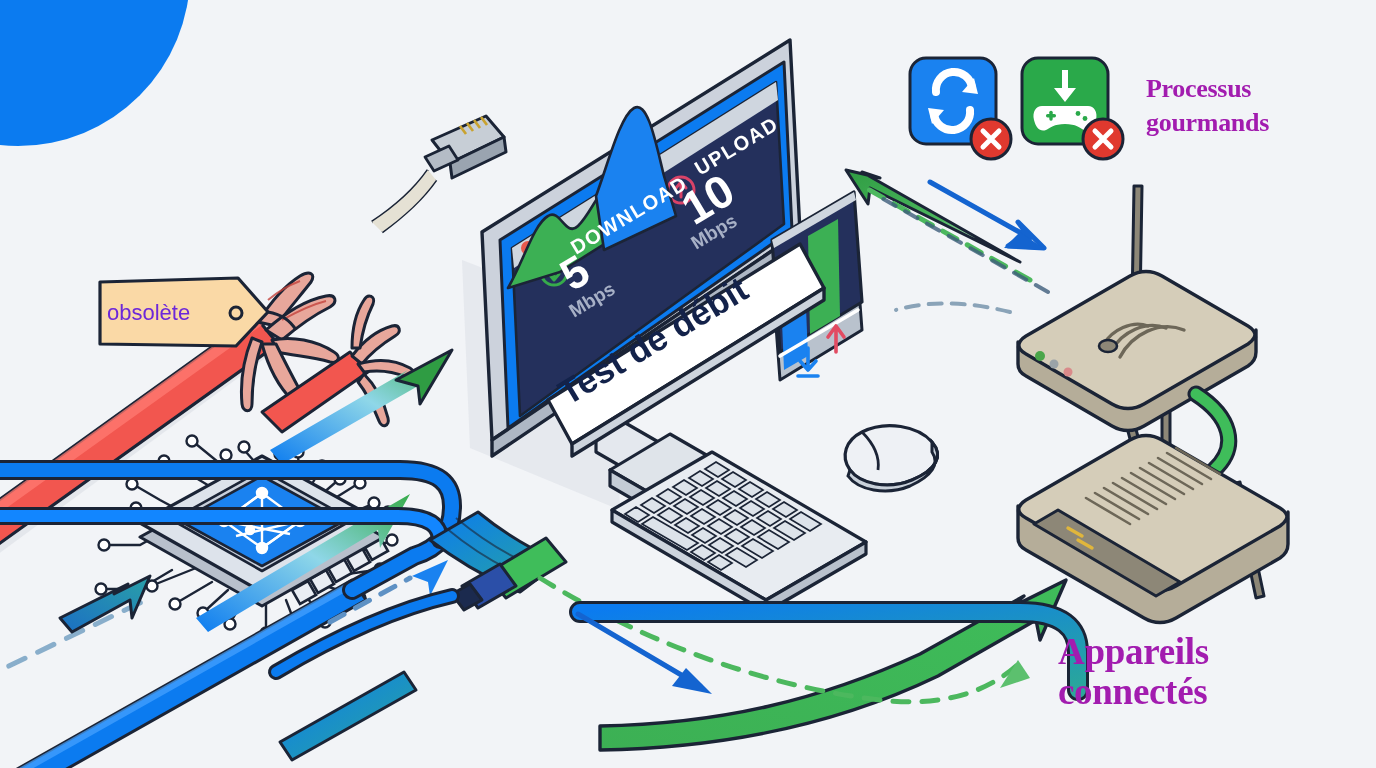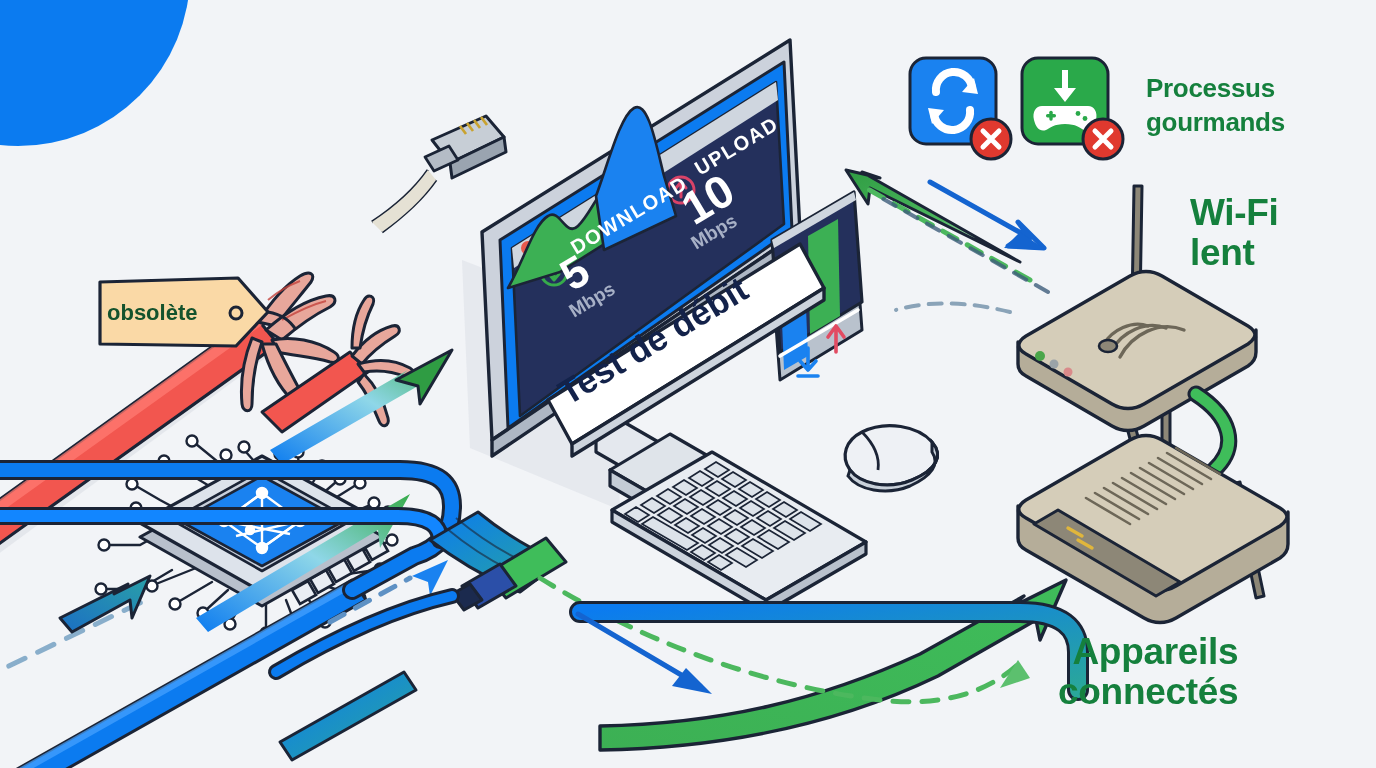--- a/index.html
+++ b/index.html
@@ -19,56 +19,56 @@
   }
   #scene svg.layer {
     position: absolute;
     top: 0;
     left: 0;
     width: 1376px;
     height: 768px;
   }
   .lbl {
     position: absolute;
-    color: #15803d;
+    color: #a21caf;
     font-weight: 700;
     letter-spacing: -0.3px;
     line-height: 1.08;
     white-space: pre-line;
+    font-family: Liberation Serif, serif;
   }
   #label-cable-cat5 {
     left: 62px;
     top: 228px;
     font-size: 38px;
   }
   #label-wifi-lent {
     left: 1190px;
     top: 193px;
     font-size: 37px;
   }
   #label-appareils {
     left: 1058px;
     top: 632px;
     font-size: 37px;
-    text-align: right;
   }
   #label-processus {
     left: 1146px;
     top: 72px;
     font-size: 26px;
     font-weight: 600;
     line-height: 1.3;
   }
   #tag-obsolete-text {
     position: absolute;
     left: 107px;
     top: 300px;
     font-size: 22px;
-    color: #14532d;
-    font-weight: 700;
+    color: #6d28d9;
+    font-weight: 400;
   }
 </style>
 </head>
 <body>
 
 <div id="scene">
 
   <svg class="layer" viewBox="0 0 1376 768">
     <defs>
       <linearGradient id="gradTeal" x1="0" y1="1" x2="1" y2="0">
@@ -536,20 +536,18 @@
 
       <text x="700" y="176" transform="rotate(-31 700 176)" fill="#ffffff" font-family="Liberation Sans, sans-serif" font-size="20" font-weight="700" letter-spacing="1.5">UPLOAD</text>
       <text x="694" y="226" transform="rotate(-31 694 226)" fill="#ffffff" font-family="Liberation Sans, sans-serif" font-size="46" font-weight="700">10</text>
       <text x="696" y="250" transform="rotate(-31 696 250)" fill="#a7b0c6" font-family="Liberation Sans, sans-serif" font-size="19" font-weight="600">Mbps</text>
     </g>
 
     <text x="568" y="406" transform="rotate(-31 568 406)" fill="#13224a" font-family="Liberation Sans, sans-serif" font-size="35" font-weight="700">Test de débit</text>
   </svg>
 
   <div id="tag-obsolete-text">obsolète</div>
-  <div class="lbl" id="label-wifi-lent">Wi-Fi
-lent</div>
   <div class="lbl" id="label-appareils">Appareils
 connectés</div>
   <div class="lbl" id="label-processus">Processus
 gourmands</div>
 
 </div>
 
 </body></html>

